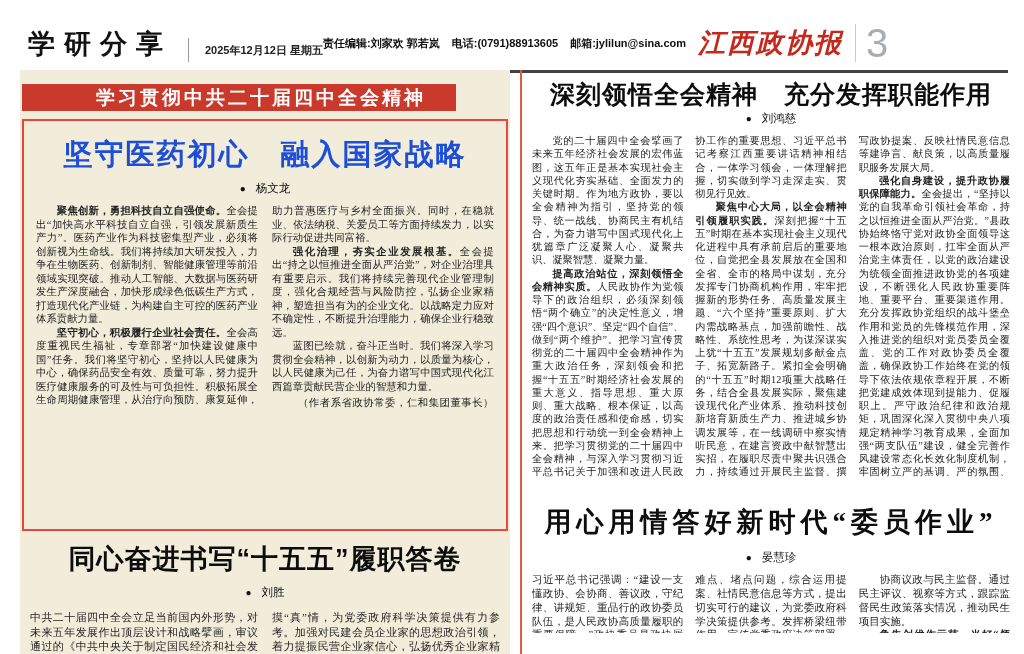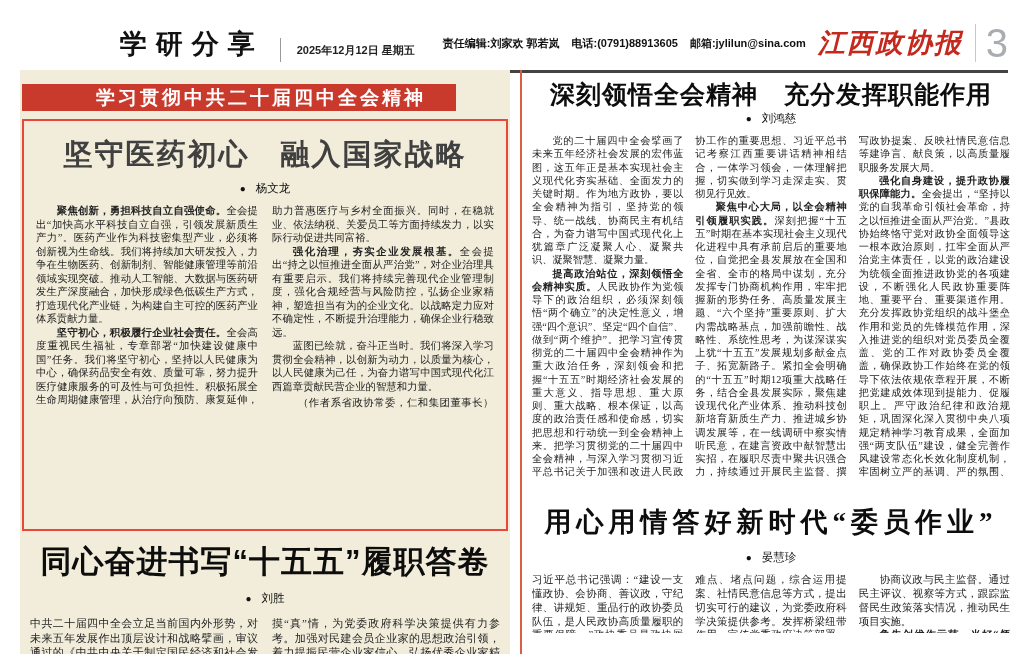--- a/index.html
+++ b/index.html
@@ -1,51 +1,51 @@
 <!DOCTYPE html>
 <html><head>
 <meta charset="utf-8">
 <style>
   * { margin:0; padding:0; box-sizing:border-box; }
   html,body { width:1024px; height:654px; overflow:hidden; background:#fff; }
   body { font-family:"Liberation Serif","DejaVu Serif",serif; color:#1c1c1c; }
   .page { position:relative; width:1024px; height:654px; background:#fff; }
 
   
-  .topbar { display:flex; justify-content:flex-end; align-items:flex-end; padding:24px 16px 6px 28px;gap:28px; }
+  .topbar { display:flex; justify-content:flex-start; align-items:flex-end; padding:24px 16px 6px 28px; }
   .topbar-left { display:flex; align-items:flex-end; }
   .section-title { font-family:"Liberation Sans","DejaVu Sans",sans-serif; font-weight:bold; font-size:27px; letter-spacing:9px; color:#111; }
   .topbar-date { font-family:"Liberation Sans","DejaVu Sans",sans-serif; font-weight:bold; font-size:11px; color:#222; margin-left:16px; padding-left:16px; border-left:1px solid #999; line-height:2.2; }
   .topbar-right { display:flex; align-items:center; gap:12px; font-family:"Liberation Sans","DejaVu Sans",sans-serif; font-weight:bold; font-size:11px; color:#111; }
   .masthead { color:#c5281c; font-size:27px; font-weight:bold; font-style:italic; letter-spacing:2px; font-family:"Liberation Serif",serif; }
   .pageno { font-family:"Liberation Sans","DejaVu Sans",sans-serif; font-size:40px; font-weight:400; color:#a9adb1; border-left:1px solid #c9c9c9; padding-left:10px; line-height:0.95; }
   .rule { height:3px; background:#434343; margin:2px 16px 0 20px; }
 
   
   .content { position:absolute; top:70px; left:20px; right:14px; bottom:0; display:flex; gap:10px; }
   .left-col { width:490px; background:#f1edda; height:584px; overflow:hidden; padding:0 2px; }
   .right-col { flex:1; border-left:2px solid #d95f44; padding:0 0 16px 10px; height:584px; overflow:hidden; }
 
   
   .banner { margin-top:14px; width:434px; height:27px; background:#c93a2d; color:#fff; display:flex; align-items:center; justify-content:center; font-family:"Liberation Sans","DejaVu Sans",sans-serif; font-weight:bold; font-size:19px; letter-spacing:3px;padding-left:44px; }
 
   
   .red-box { margin-top:8px; border:2px solid #e8473a; background:#f1edda; padding:8px 12px 6px; height:412px; overflow:hidden; }
-  .red-box h1 { text-align:center; font-family:"Liberation Sans","DejaVu Sans",sans-serif; font-weight:900; font-size:29px; letter-spacing:2px; color:#404040; margin:6px 0 6px; }
+  .red-box h1 { text-align:center; font-family:"Liberation Sans","DejaVu Sans",sans-serif; font-weight:900; font-size:29px; letter-spacing:2px; color:#1d4ed8; margin:6px 0 6px; }
   .byline { text-align:center; font-size:11.5px; color:#111; margin-bottom:8px; }
   .byline .dot { font-size:10px; margin-right:10px; }
   .flow2 { column-count:2; column-gap:14px; height:330px; overflow:hidden; font-size:10.4px; line-height:1.3; text-align:justify; color:#222; }
   .flow3 { column-count:3; column-gap:12px; height:348px; overflow:hidden; font-size:10.2px; line-height:1.3; text-align:justify; color:#222; margin-top:8px; }
   .flow2 p, .flow3 p, .colblock p { text-indent:2em; margin:0; }
   .lead { font-weight:bold; }
   .attribution { text-align:right; text-indent:0 !important; margin-top:3px !important; letter-spacing:0.5px; }
 
   
   .article2 { padding:0 8px; }
-  .article2 h2 { text-align:center; font-family:"Liberation Sans","DejaVu Sans",sans-serif; font-weight:900; font-size:31px; letter-spacing:1px; color:#0d0d0d; margin-top:10px; }
+  .article2 h2 { text-align:center; font-family:"Liberation Sans","DejaVu Sans",sans-serif; font-weight:900; font-size:27px; letter-spacing:1px; color:#0d0d0d; margin-top:10px; }
   .cols { display:flex; gap:14px; margin-top:10px; overflow:hidden; }
   .colblock { flex:1; font-size:11px; line-height:1.32; text-align:justify; color:#222; overflow:hidden; }
   .article2 .cols { height:52px; }
 
   
   .rt-article h2 { text-align:center; font-weight:bold; font-size:25px; letter-spacing:1px; color:#0d0d0d; margin-top:8px; }
   .rb-article h2 { text-align:center; font-weight:bold; font-size:27px; letter-spacing:5px; color:#0d0d0d; margin-top:22px; }
   .rt-article .byline { margin:0 0 0; }
   .rb-article .byline { margin:10px 0 0; }
   .rb-article .cols { margin-top:8px; height:60px; gap:12px; }

